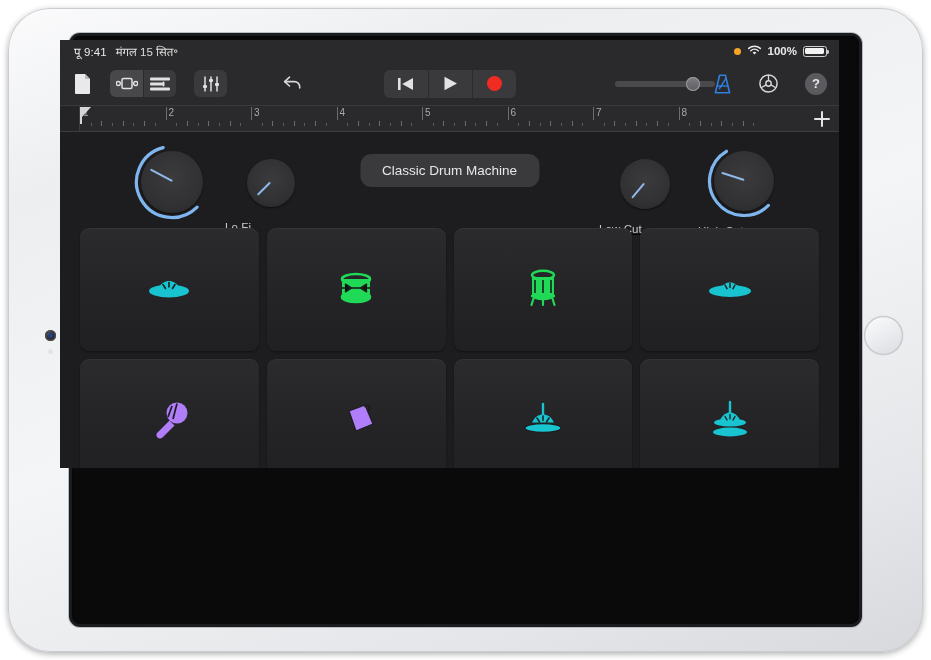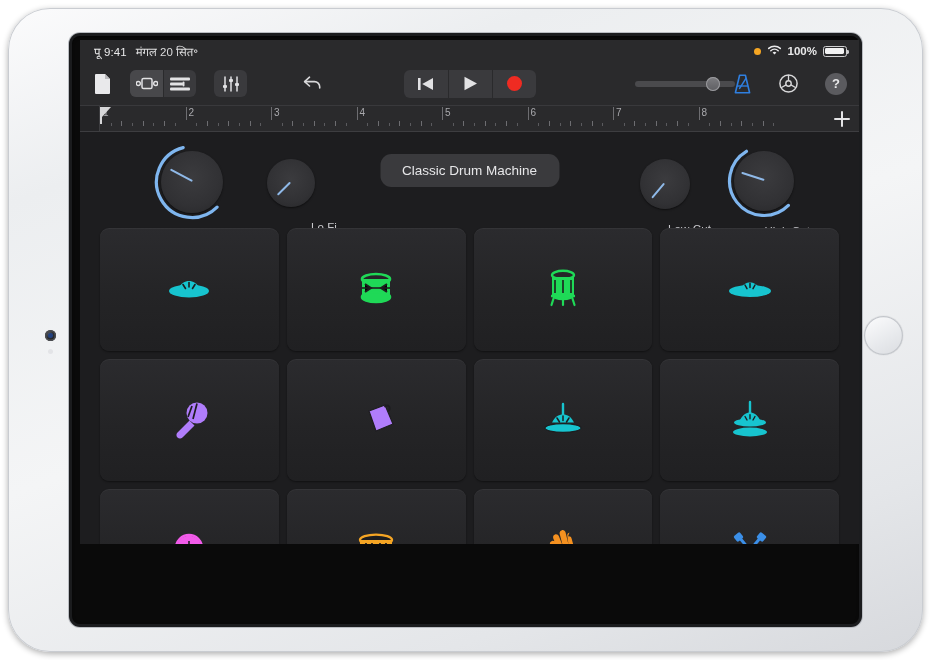--- a/index.html
+++ b/index.html
@@ -47,22 +47,22 @@
   #home-button {
     position: absolute; right: 20px; top: 308px;
     width: 39px; height: 39px; border-radius: 50%;
     background: linear-gradient(150deg,#fdfdfe,#e7e9ec 60%,#dadce0);
     box-shadow: inset 0 0 0 1.2px #c3c6cb, 0 0 1px rgba(0,0,0,.25);
   }
 
   
   #screen {
     position: absolute;
-    left: 72px; top: 32px;
-    width: 779px; height: 504px;
+    left: 52px; top: 32px;
+    width: 779px; height: 428px;
     background: #1d1d1f;
     overflow: hidden;
   }
 
   
   #statusbar {
     position: relative;
     height: 22px;
     background: #2a2a2c;
     display: flex; align-items: center;
@@ -177,21 +177,21 @@
 
   
   #instrument {
     height: calc(580px - 22px - 44px - 26px);
     background:#1d1d1f;
     position:relative;
   }
 
   
   #knobrow { position:relative; height:96px; }
-  .knob-group { position:absolute; text-align:right;text-decoration:underline; }
+  .knob-group { position:absolute; text-align:left;text-decoration:underline; }
   .knob {
     position:relative; margin:0 auto;
     border-radius:50%;
     background: radial-gradient(circle at 50% 42%, #3b3b3e 0%, #313134 62%, #252527 100%);
     box-shadow: 0 1px 2px rgba(0,0,0,.55);
   }
   .knob .pointer {
     position:absolute; left:50%; top:50%; transform-origin: 0 0;
     height:1.6px; background:#8fb9e8; border-radius:1px;
   }
@@ -232,21 +232,21 @@
   <div id="bezel-inner"></div>
   <div id="camera"></div>
   <div id="sensor"></div>
   <div id="home-button"></div>
 
   <div id="screen">
 
     <div id="statusbar">
       <div class="sb-left">
         <span class="sb-time">पू 9:41</span>
-        <span class="sb-date">मंगल 20 सित॰</span>
+        <span class="sb-date">मंगल 15 सित॰</span>
       </div>
       <div class="sb-right">
         <span class="orange-dot"></span>
         <span class="wifi">
           <svg width="15" height="11" viewBox="0 0 15 11">
             <path d="M7.5 9.6 5.6 7.5a2.9 2.9 0 0 1 3.8 0L7.5 9.6z" fill="#eaeaec"></path>
             <path d="M3.8 5.7a5.6 5.6 0 0 1 7.4 0" stroke="#eaeaec" stroke-width="1.5" fill="none" stroke-linecap="round"></path>
             <path d="M1.7 3.4a8.8 8.8 0 0 1 11.6 0" stroke="#eaeaec" stroke-width="1.5" fill="none" stroke-linecap="round"></path>
           </svg>
         </span>

